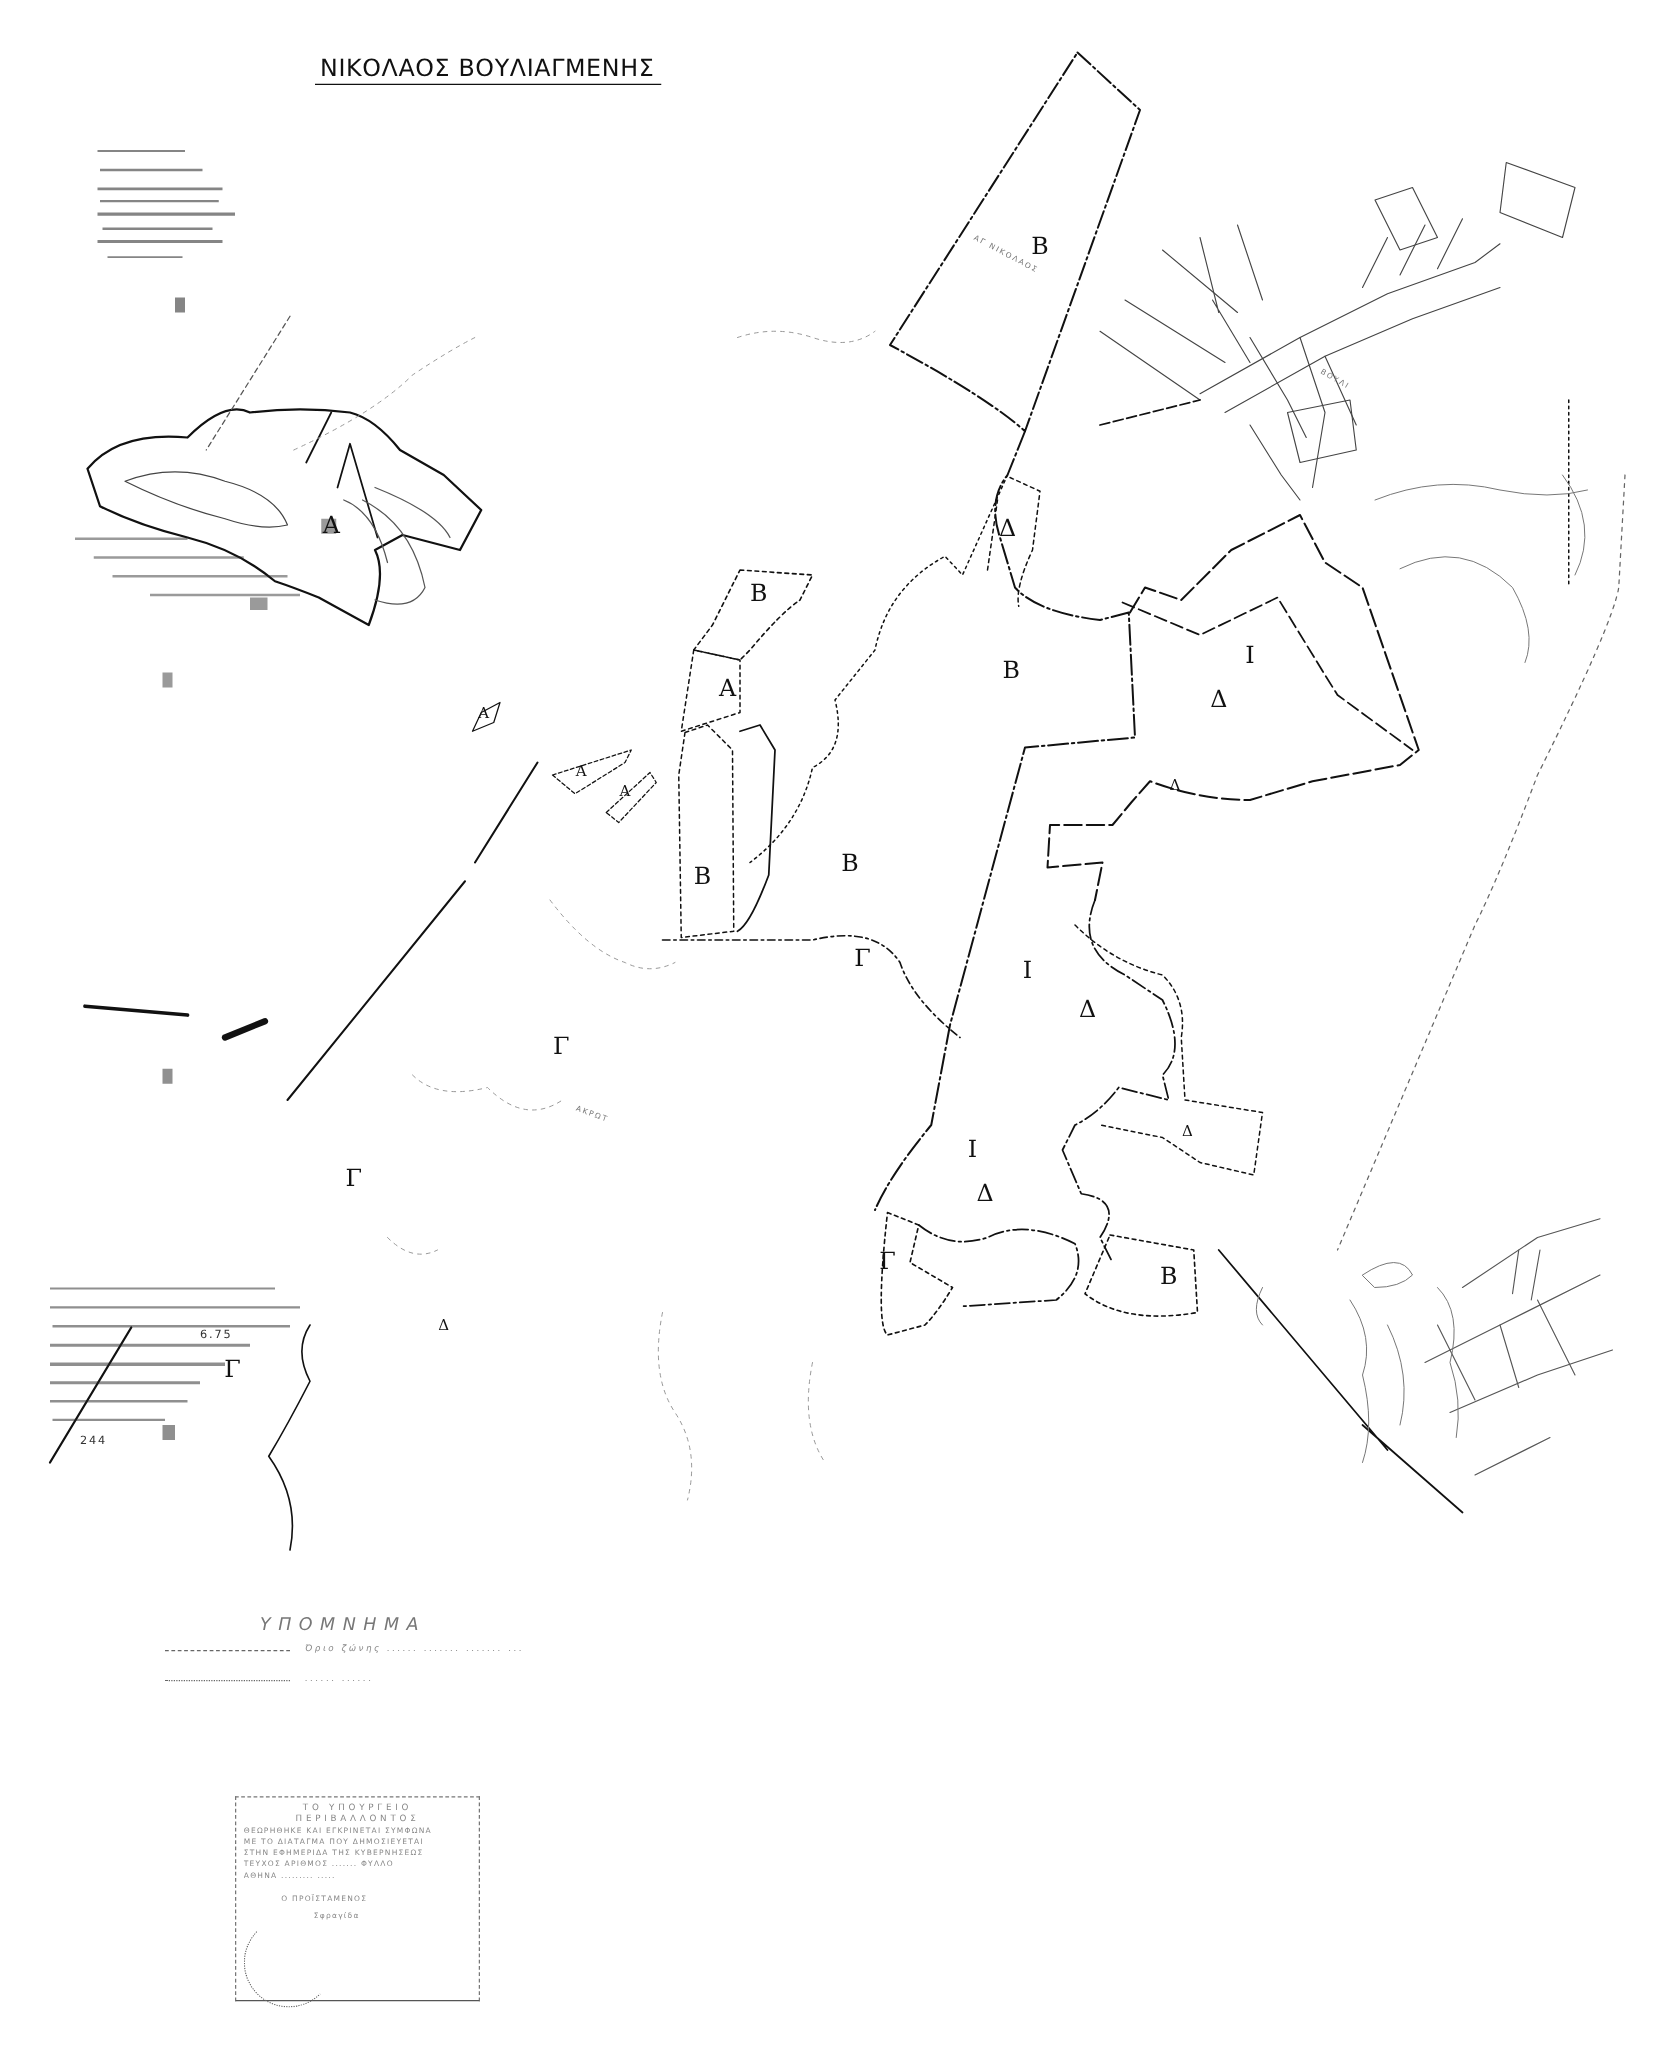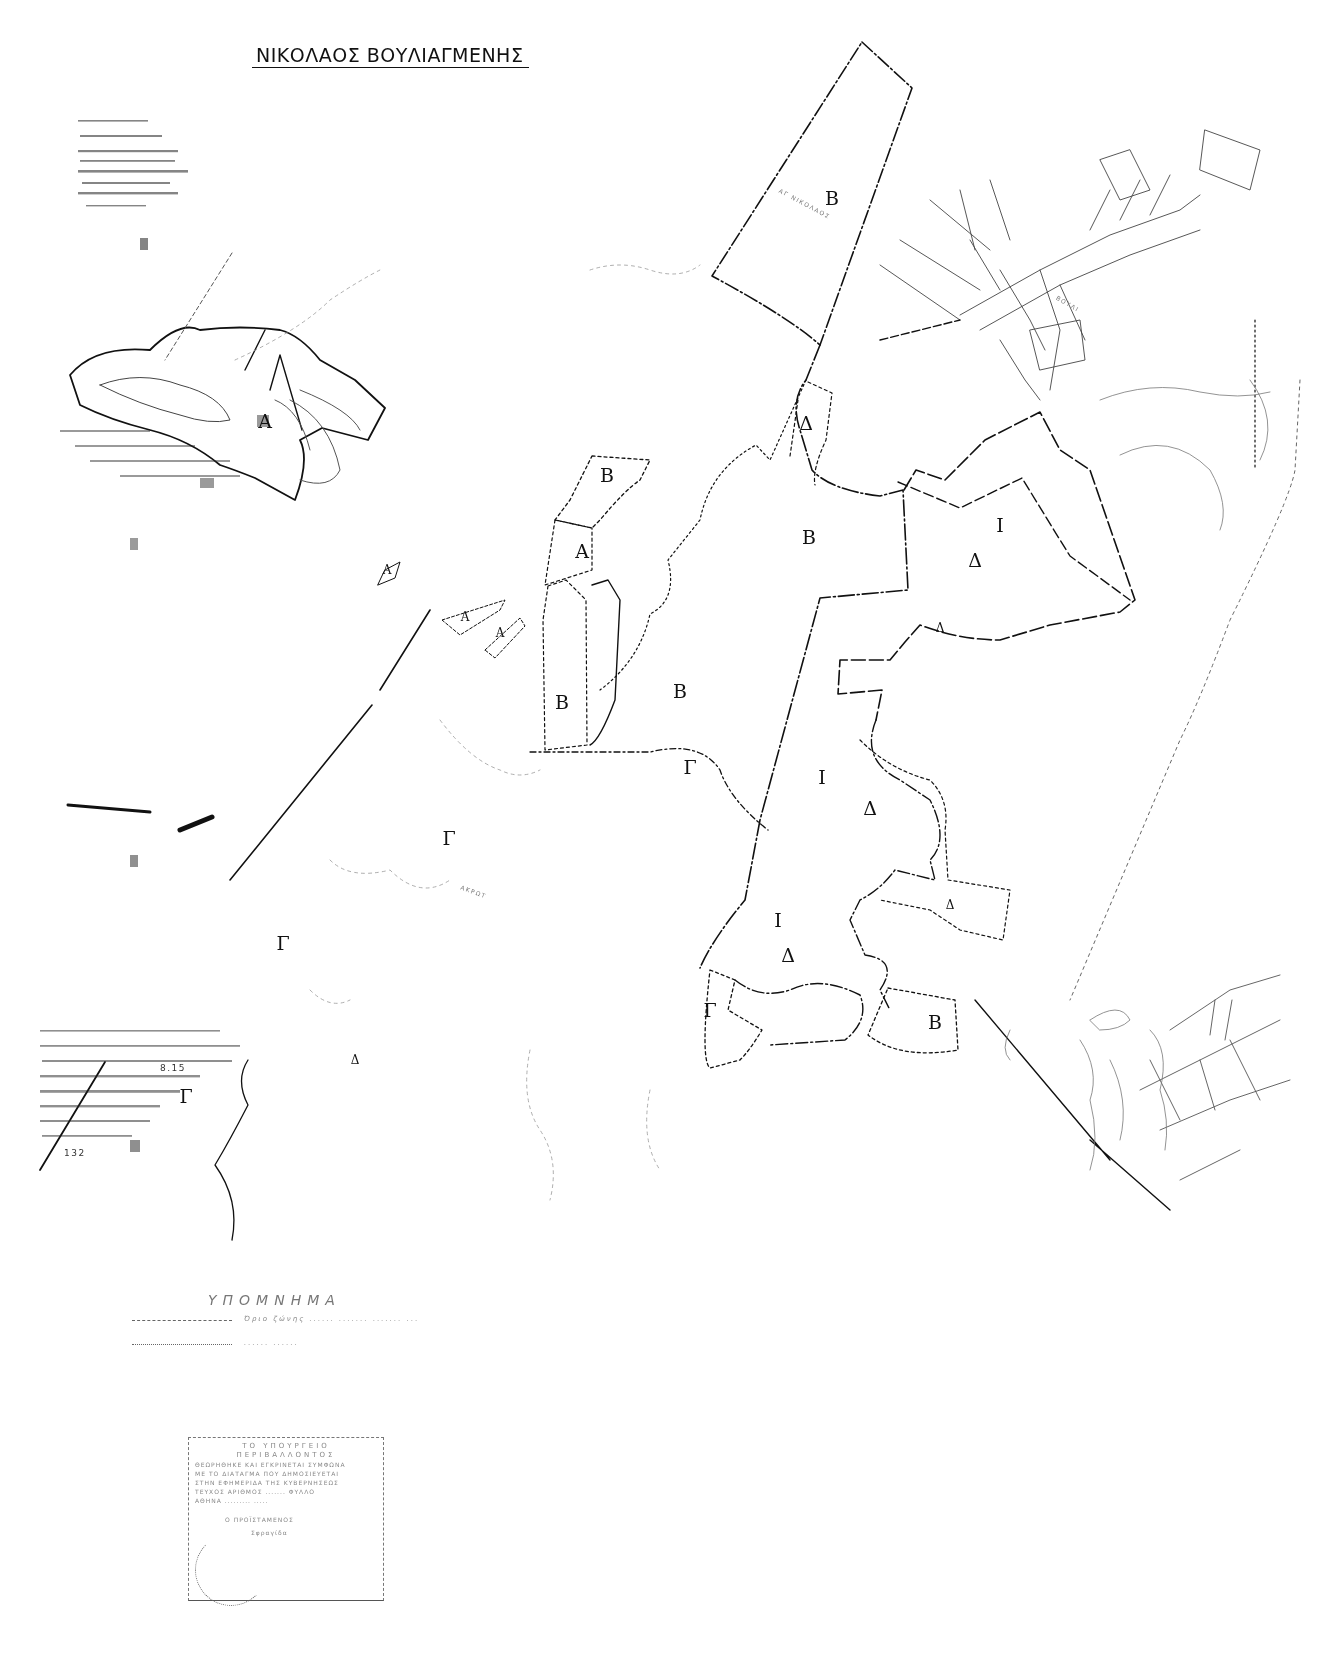--- a/index.html
+++ b/index.html
@@ -197,22 +197,22 @@
     <div class="zone-label zl-sm" style="left: 500px; top: 633px;">Α</div>
     <div class="zone-label zl-lg" style="left: 449px; top: 838px;">Γ</div>
     <div class="zone-label zl-lg" style="left: 283px; top: 943px;">Γ</div>
     <div class="zone-label zl-lg" style="left: 186px; top: 1096px;">Γ</div>
     <div class="zone-label zl-sm" style="left: 355px; top: 1060px;">Δ</div>
   </div>
 <div id="places">
     <div class="small-text" style="left: 776px; top: 200px; transform: rotate(28deg);">ΑΓ ΝΙΚΟΛΑΟΣ</div>
     <div class="small-text" style="left: 460px; top: 888px; transform: rotate(20deg);">ΑΚΡΩΤ</div>
     <div class="small-text" style="left: 1055px; top: 300px; transform: rotate(30deg);">ΒΟΥΛΙ</div>
-    <div class="small-text" style="left: 160px; top: 1063px; font-size: 9px; color: rgb(51, 51, 51);">8.15</div>
-    <div class="small-text" style="left: 64px; top: 1148px; font-size: 9px; color: rgb(51, 51, 51);">132</div>
+    <div class="small-text" style="left: 160px; top: 1063px; font-size: 9px; color: rgb(51, 51, 51);">6.75</div>
+    <div class="small-text" style="left: 64px; top: 1148px; font-size: 9px; color: rgb(51, 51, 51);">244</div>
   </div>
 
 <div class="legend-title">ΥΠΟΜΝΗΜΑ</div>
 <div class="legend-row" style="top:1316px;text-align:center;">
   <span class="legend-line"></span>
   <span class="legend-text">Όριο ζώνης ......  .......  .......  ...</span>
 </div>
 <div class="legend-row" style="top:1340px;">
   <span class="legend-line" style="border-top-style:dotted;"></span>
   <span class="legend-text">......   ......</span>

